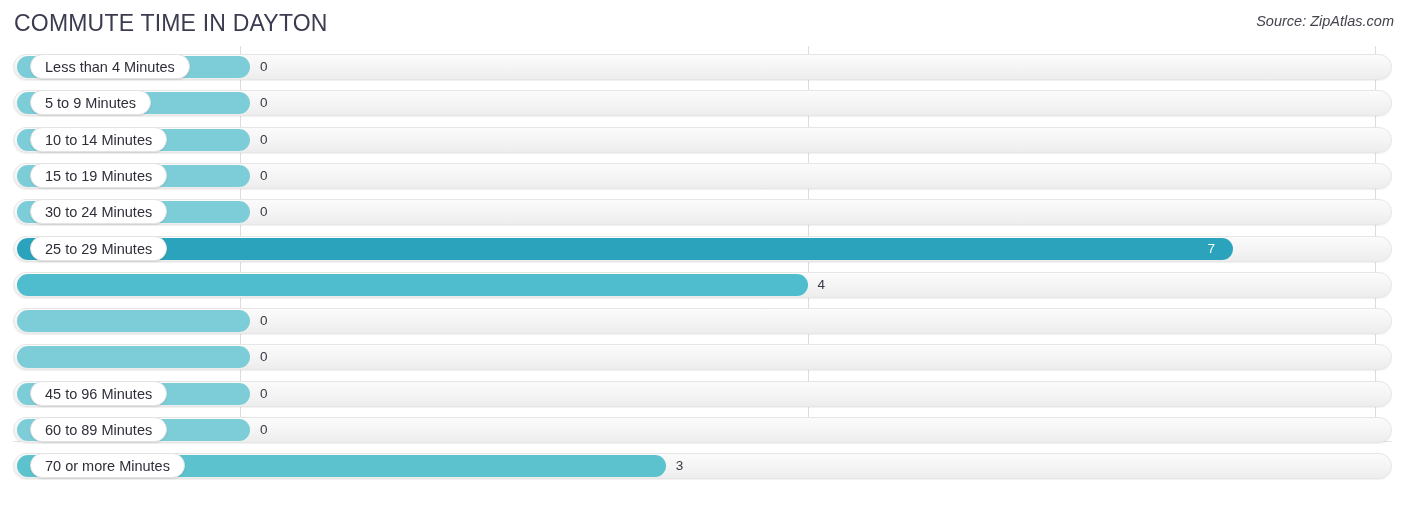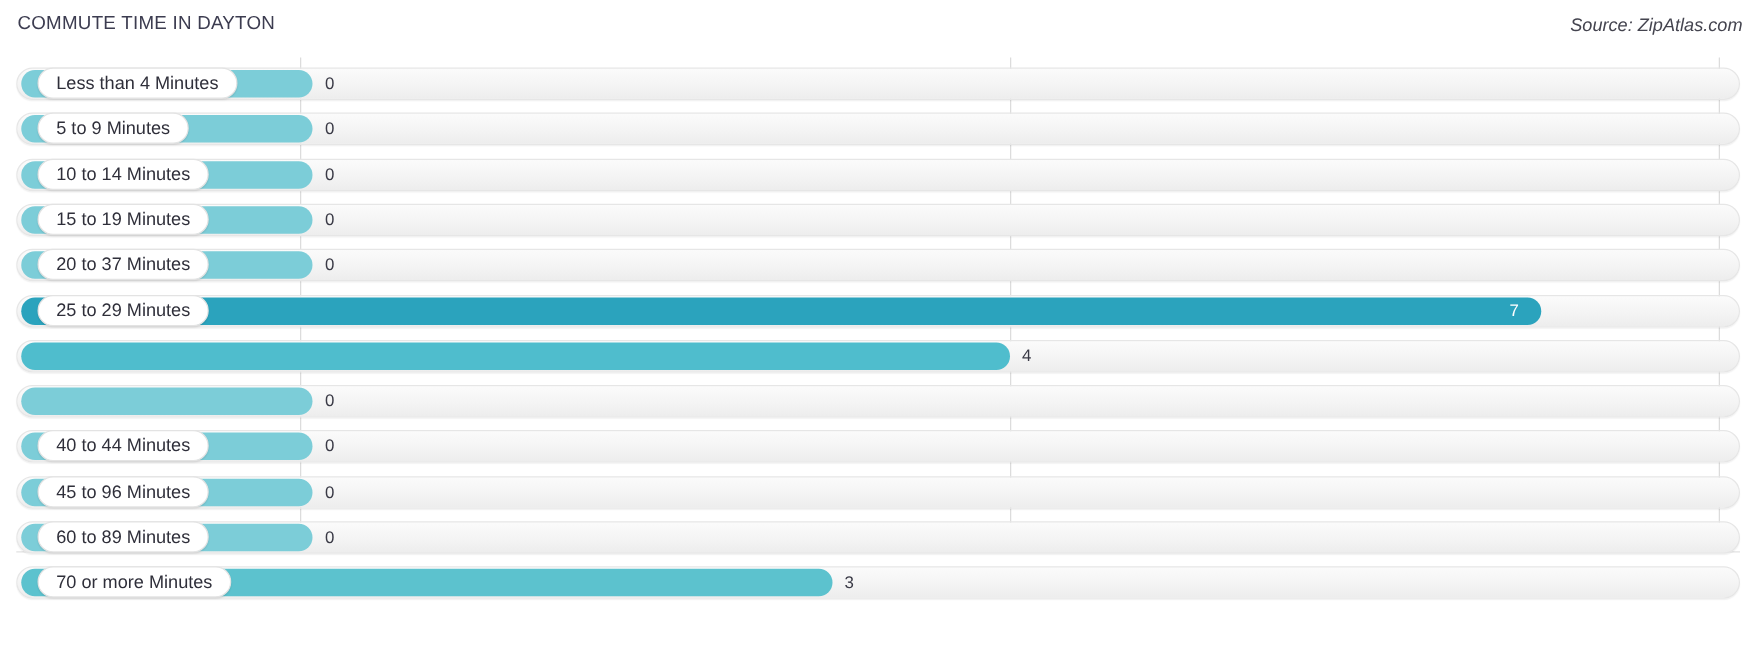--- a/index.html
+++ b/index.html
@@ -13,21 +13,21 @@
     font-family: "Liberation Sans", sans-serif;
     position: relative;
     overflow: hidden;
   }
 
   
   #chart-title {
     position: absolute;
     left: 14px;
     top: 10px;
-    font-size: 15px;
+    font-size: 23px;
     letter-spacing: 0.2px;
     color: #3c3c50;
     font-weight: 400;
     white-space: nowrap;
   }
   #source-note {
     position: absolute;
     right: 12px;
     top: 13px;
     font-size: 14.5px;
@@ -170,21 +170,21 @@
     <div class="row" style="top: 114.9px;">
       <div class="track"></div>
       <div class="bar" style="width: 233px; background: rgb(124, 205, 216);"></div>
       <div class="bar-label-outside" style="left: 260px;">0</div>
       <div class="cat-pill">15 to 19 Minutes</div>
     </div>
     <div class="row" style="top: 151.2px;">
       <div class="track"></div>
       <div class="bar" style="width: 233px; background: rgb(124, 205, 216);"></div>
       <div class="bar-label-outside" style="left: 260px;">0</div>
-      <div class="cat-pill">20 to 37 Minutes</div>
+      <div class="cat-pill">30 to 24 Minutes</div>
     </div>
     <div class="row" style="top: 187.5px;">
       <div class="track"></div>
       <div class="bar" style="width: 1216.12px; background: rgb(43, 163, 189);"></div>
       <div class="bar-label-inside" style="left: 1173.12px; width: 42px;">7</div>
       <div class="cat-pill">25 to 29 Minutes</div>
     </div>
     <div class="row" style="top: 223.8px;">
       <div class="track"></div>
       <div class="bar" style="width: 790.5px; background: rgb(79, 189, 205);"></div>
@@ -192,21 +192,20 @@
     </div>
     <div class="row" style="top: 260.1px;">
       <div class="track"></div>
       <div class="bar" style="width: 233px; background: rgb(124, 205, 216);"></div>
       <div class="bar-label-outside" style="left: 260px;">0</div>
     </div>
     <div class="row" style="top: 296.4px;">
       <div class="track"></div>
       <div class="bar" style="width: 233px; background: rgb(124, 205, 216);"></div>
       <div class="bar-label-outside" style="left: 260px;">0</div>
-      <div class="cat-pill">40 to 44 Minutes</div>
     </div>
     <div class="row" style="top: 332.7px;">
       <div class="track"></div>
       <div class="bar" style="width: 233px; background: rgb(124, 205, 216);"></div>
       <div class="bar-label-outside" style="left: 260px;">0</div>
       <div class="cat-pill">45 to 96 Minutes</div>
     </div>
     <div class="row" style="top: 369px;">
       <div class="track"></div>
       <div class="bar" style="width: 233px; background: rgb(124, 205, 216);"></div>

